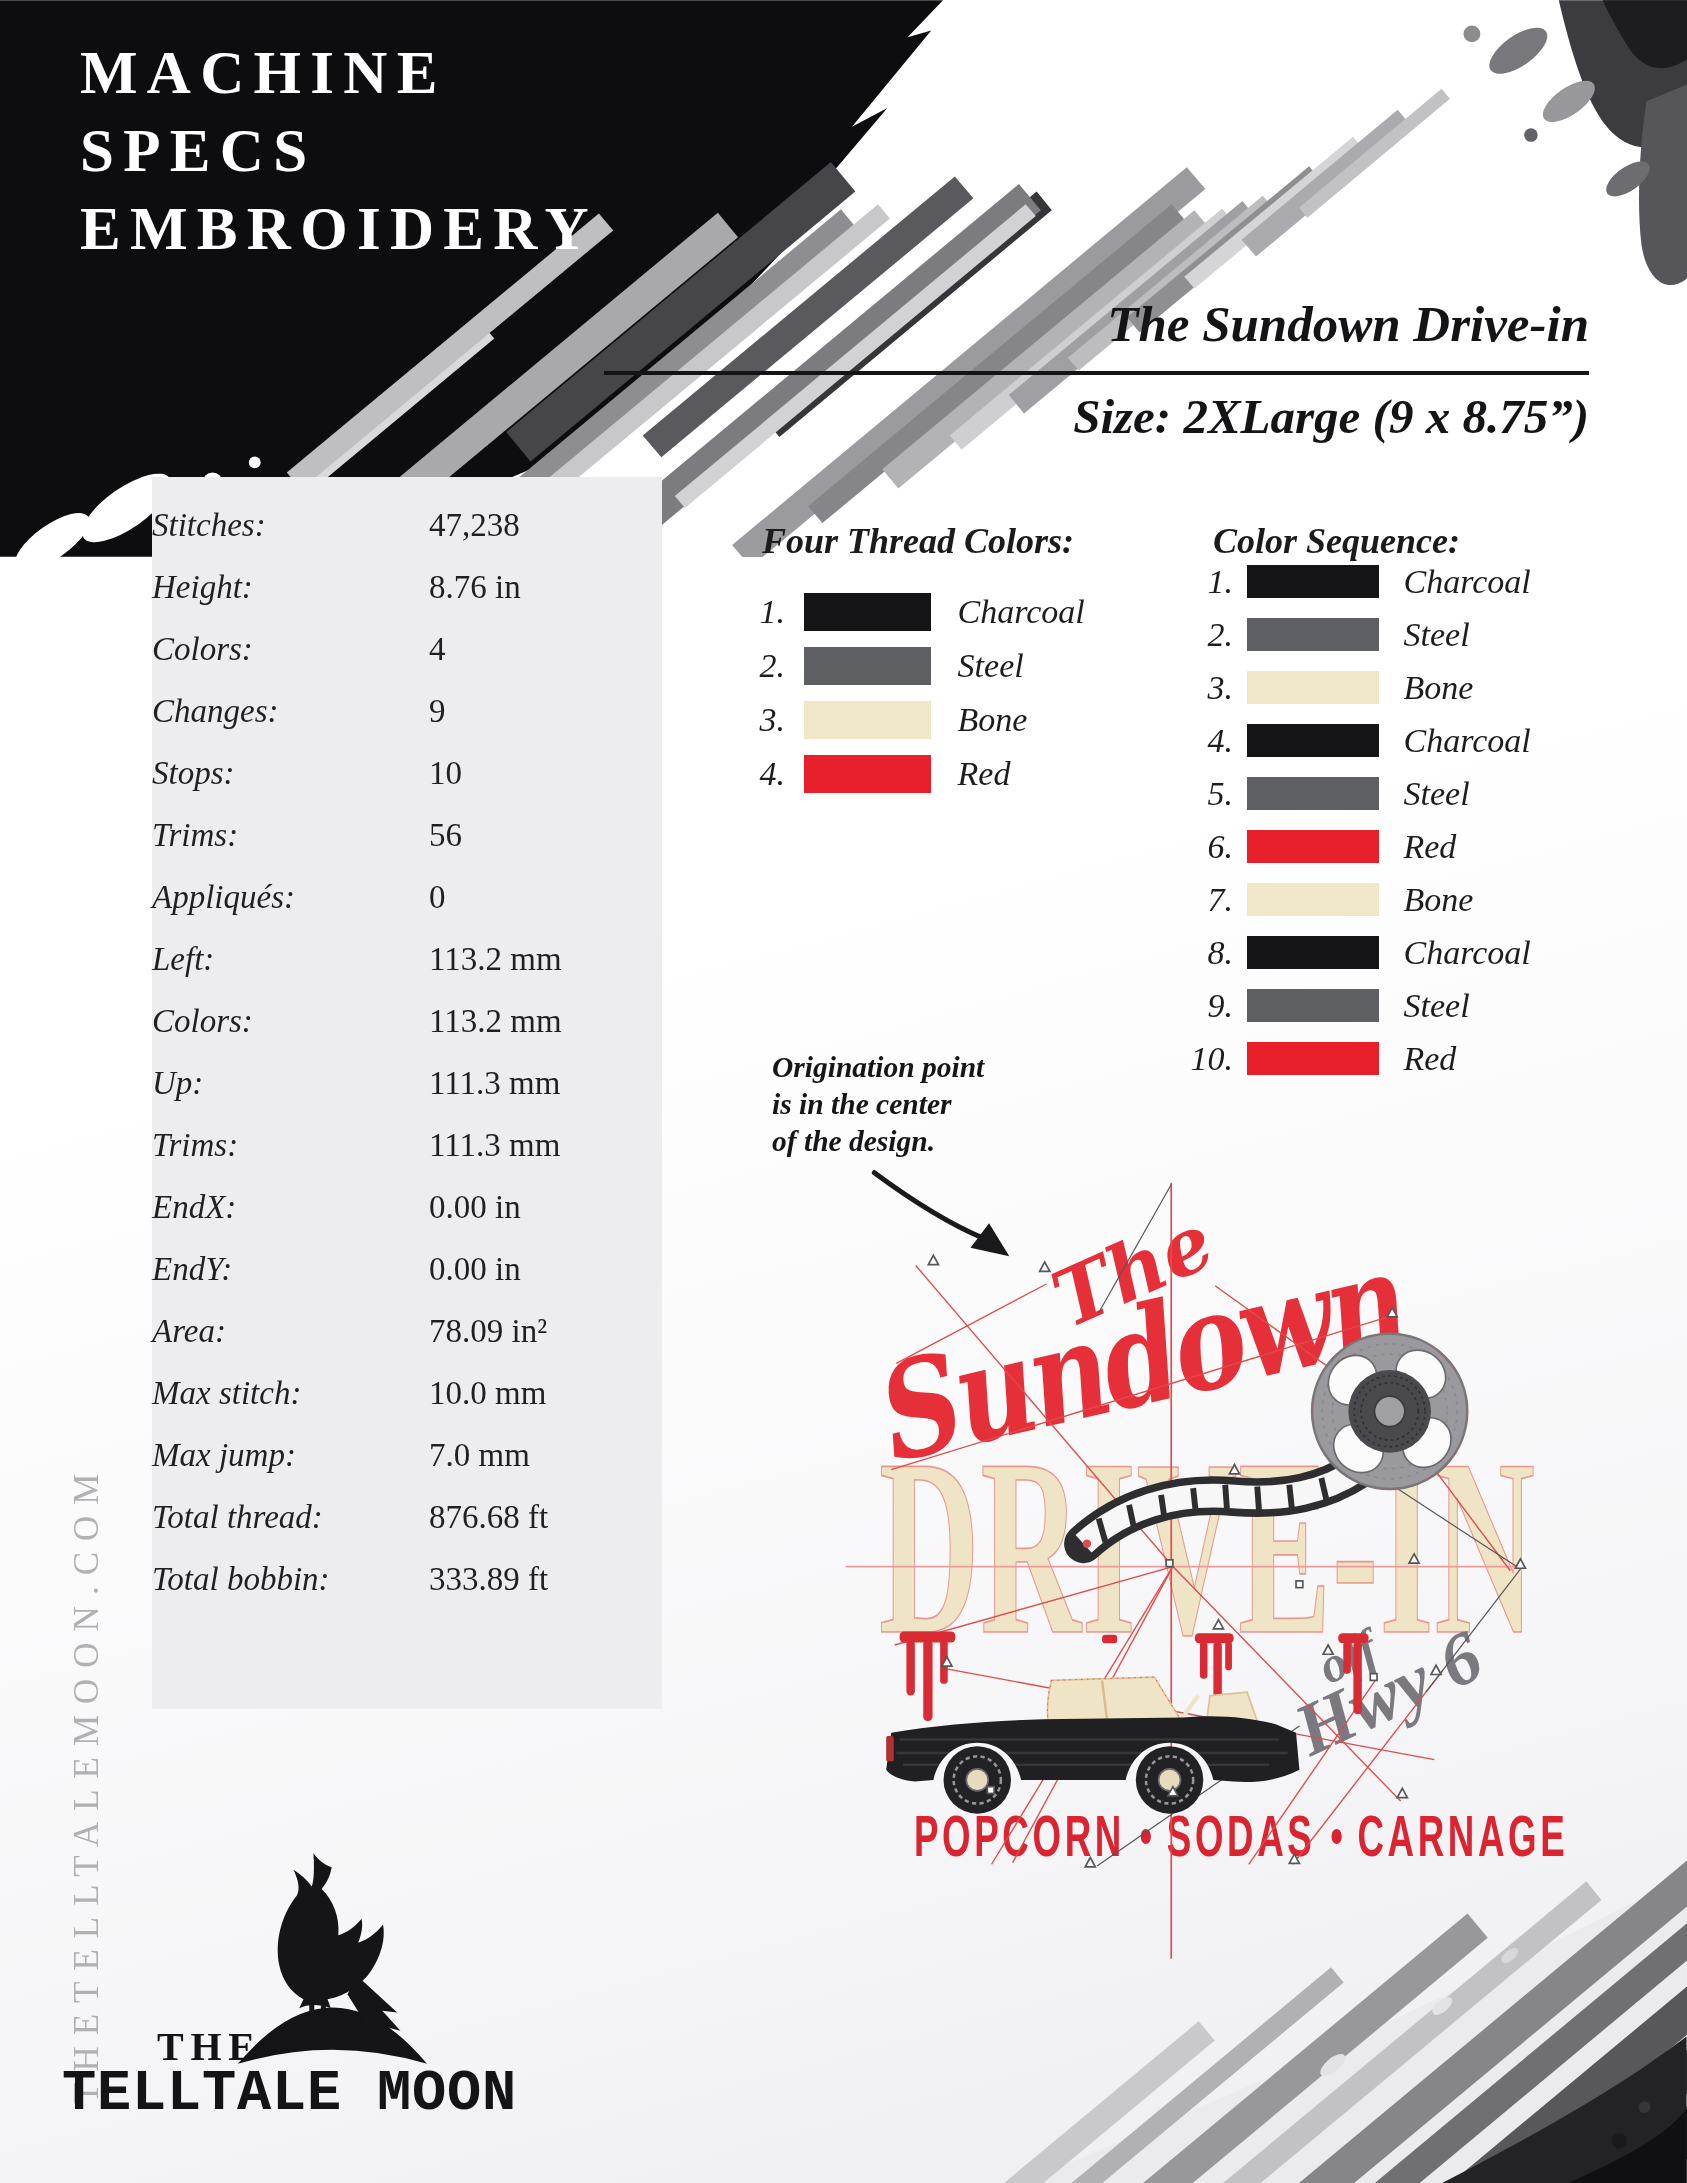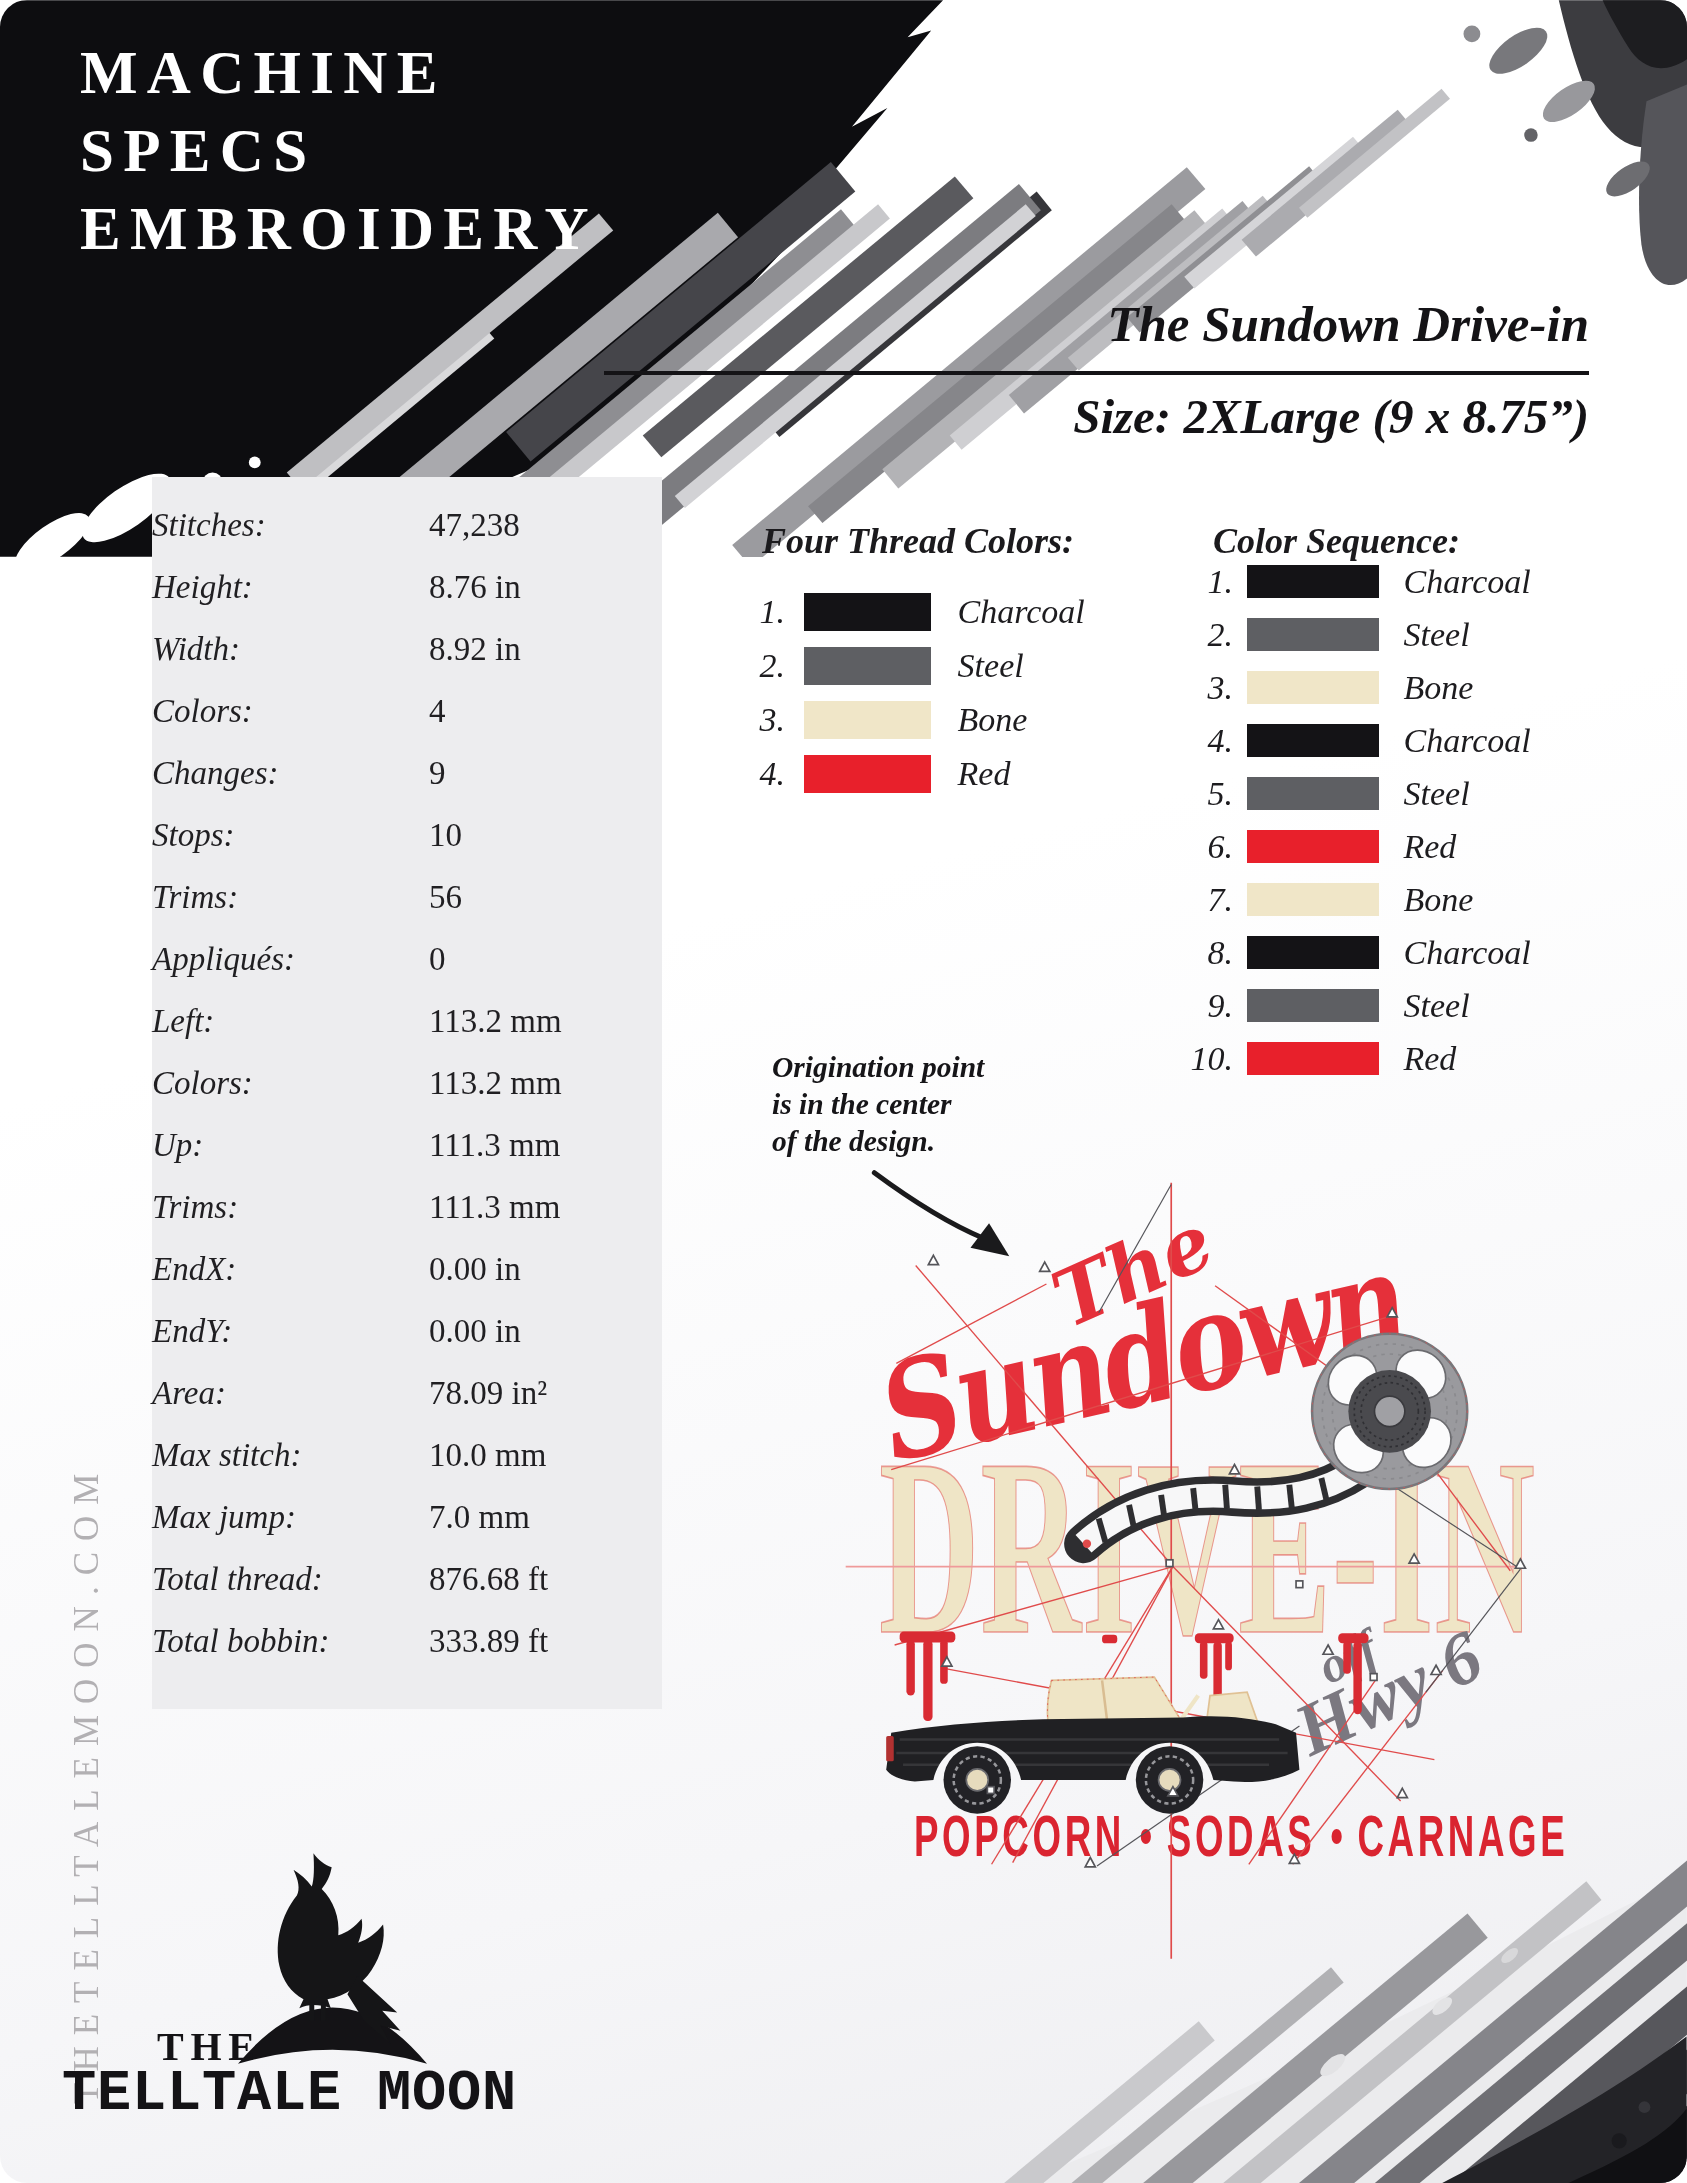--- a/index.html
+++ b/index.html
@@ -1,18 +1,18 @@
 <!DOCTYPE html>
 <html style="font-size:13.5px"><head>
 <meta charset="utf-8">
 <style>
   html,body{margin:0;padding:0;background:#ffffff;}
   .page{position:relative;width:1687px;height:2183px;overflow:hidden;
         font-family:"Liberation Serif",serif;color:#1d1c1f;
-        background:linear-gradient(165deg,#ffffff 42%,#f6f6f8 78%,#ededf0 100%);border-radius:27px;}
+        background:linear-gradient(165deg,#ffffff 42%,#f6f6f8 78%,#ededf0 100%);}
   svg{display:block;}
 
   
   .hdr-brush{position:absolute;left:0;top:0;z-index:1;}
   .hdr-title{position:absolute;left:80px;top:34px;z-index:2;color:#ffffff;
              font-size:61px;line-height:78px;letter-spacing:9.3px;font-weight:600;}
   .design-name{position:absolute;right:98px;top:295px;z-index:2;font-size:51px;
                font-style:italic;font-weight:bold;color:#141316;white-space:nowrap;}
   .hdr-rule{position:absolute;left:604px;top:371px;width:985px;height:4.2px;background:#141316;z-index:2;}
   .size-label{position:absolute;right:98px;top:388px;z-index:2;font-size:49px;
@@ -136,24 +136,20 @@
     <div class="spec-rows">
       <div class="spec-row">
           <span class="spec-label">Stitches:</span>
           <span class="spec-value">47,238</span>
         </div>
       <div class="spec-row">
           <span class="spec-label">Height:</span>
           <span class="spec-value">8.76 in</span>
         </div>
       <div class="spec-row">
-          <span class="spec-label">Width:</span>
-          <span class="spec-value">8.92 in</span>
-        </div>
-      <div class="spec-row">
           <span class="spec-label">Colors:</span>
           <span class="spec-value">4</span>
         </div>
       <div class="spec-row">
           <span class="spec-label">Changes:</span>
           <span class="spec-value">9</span>
         </div>
       <div class="spec-row">
           <span class="spec-label">Stops:</span>
           <span class="spec-value">10</span>

